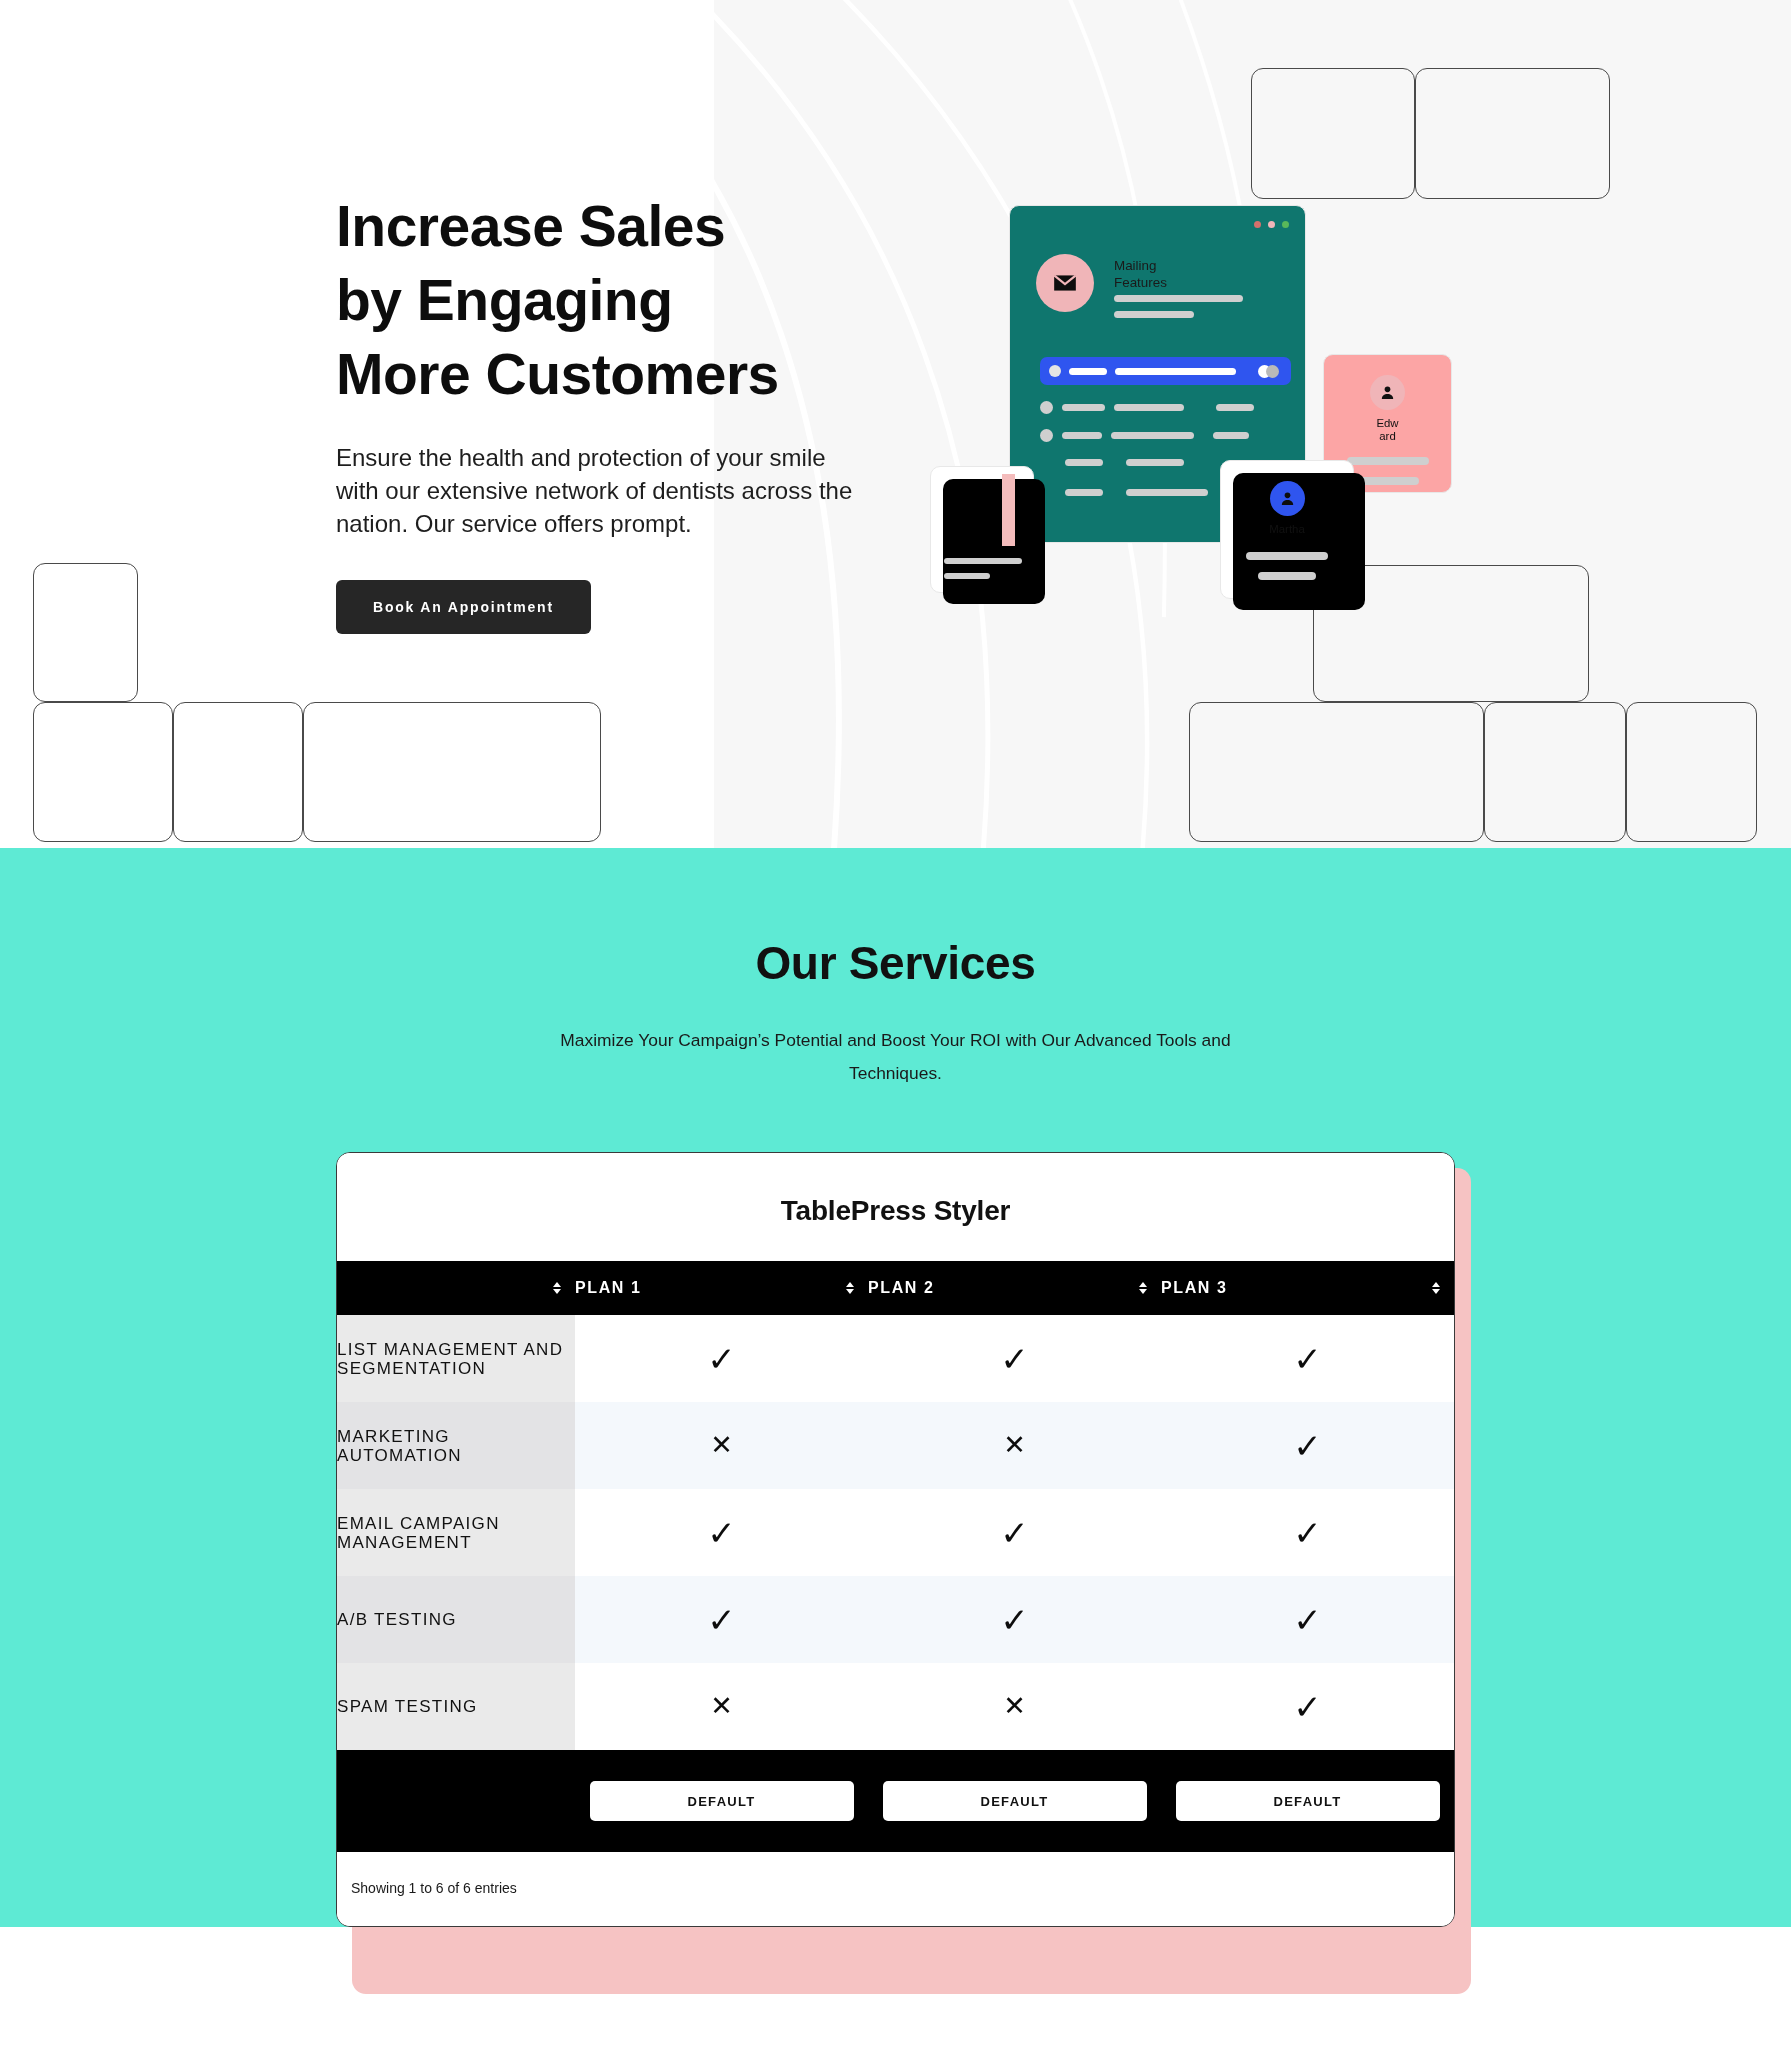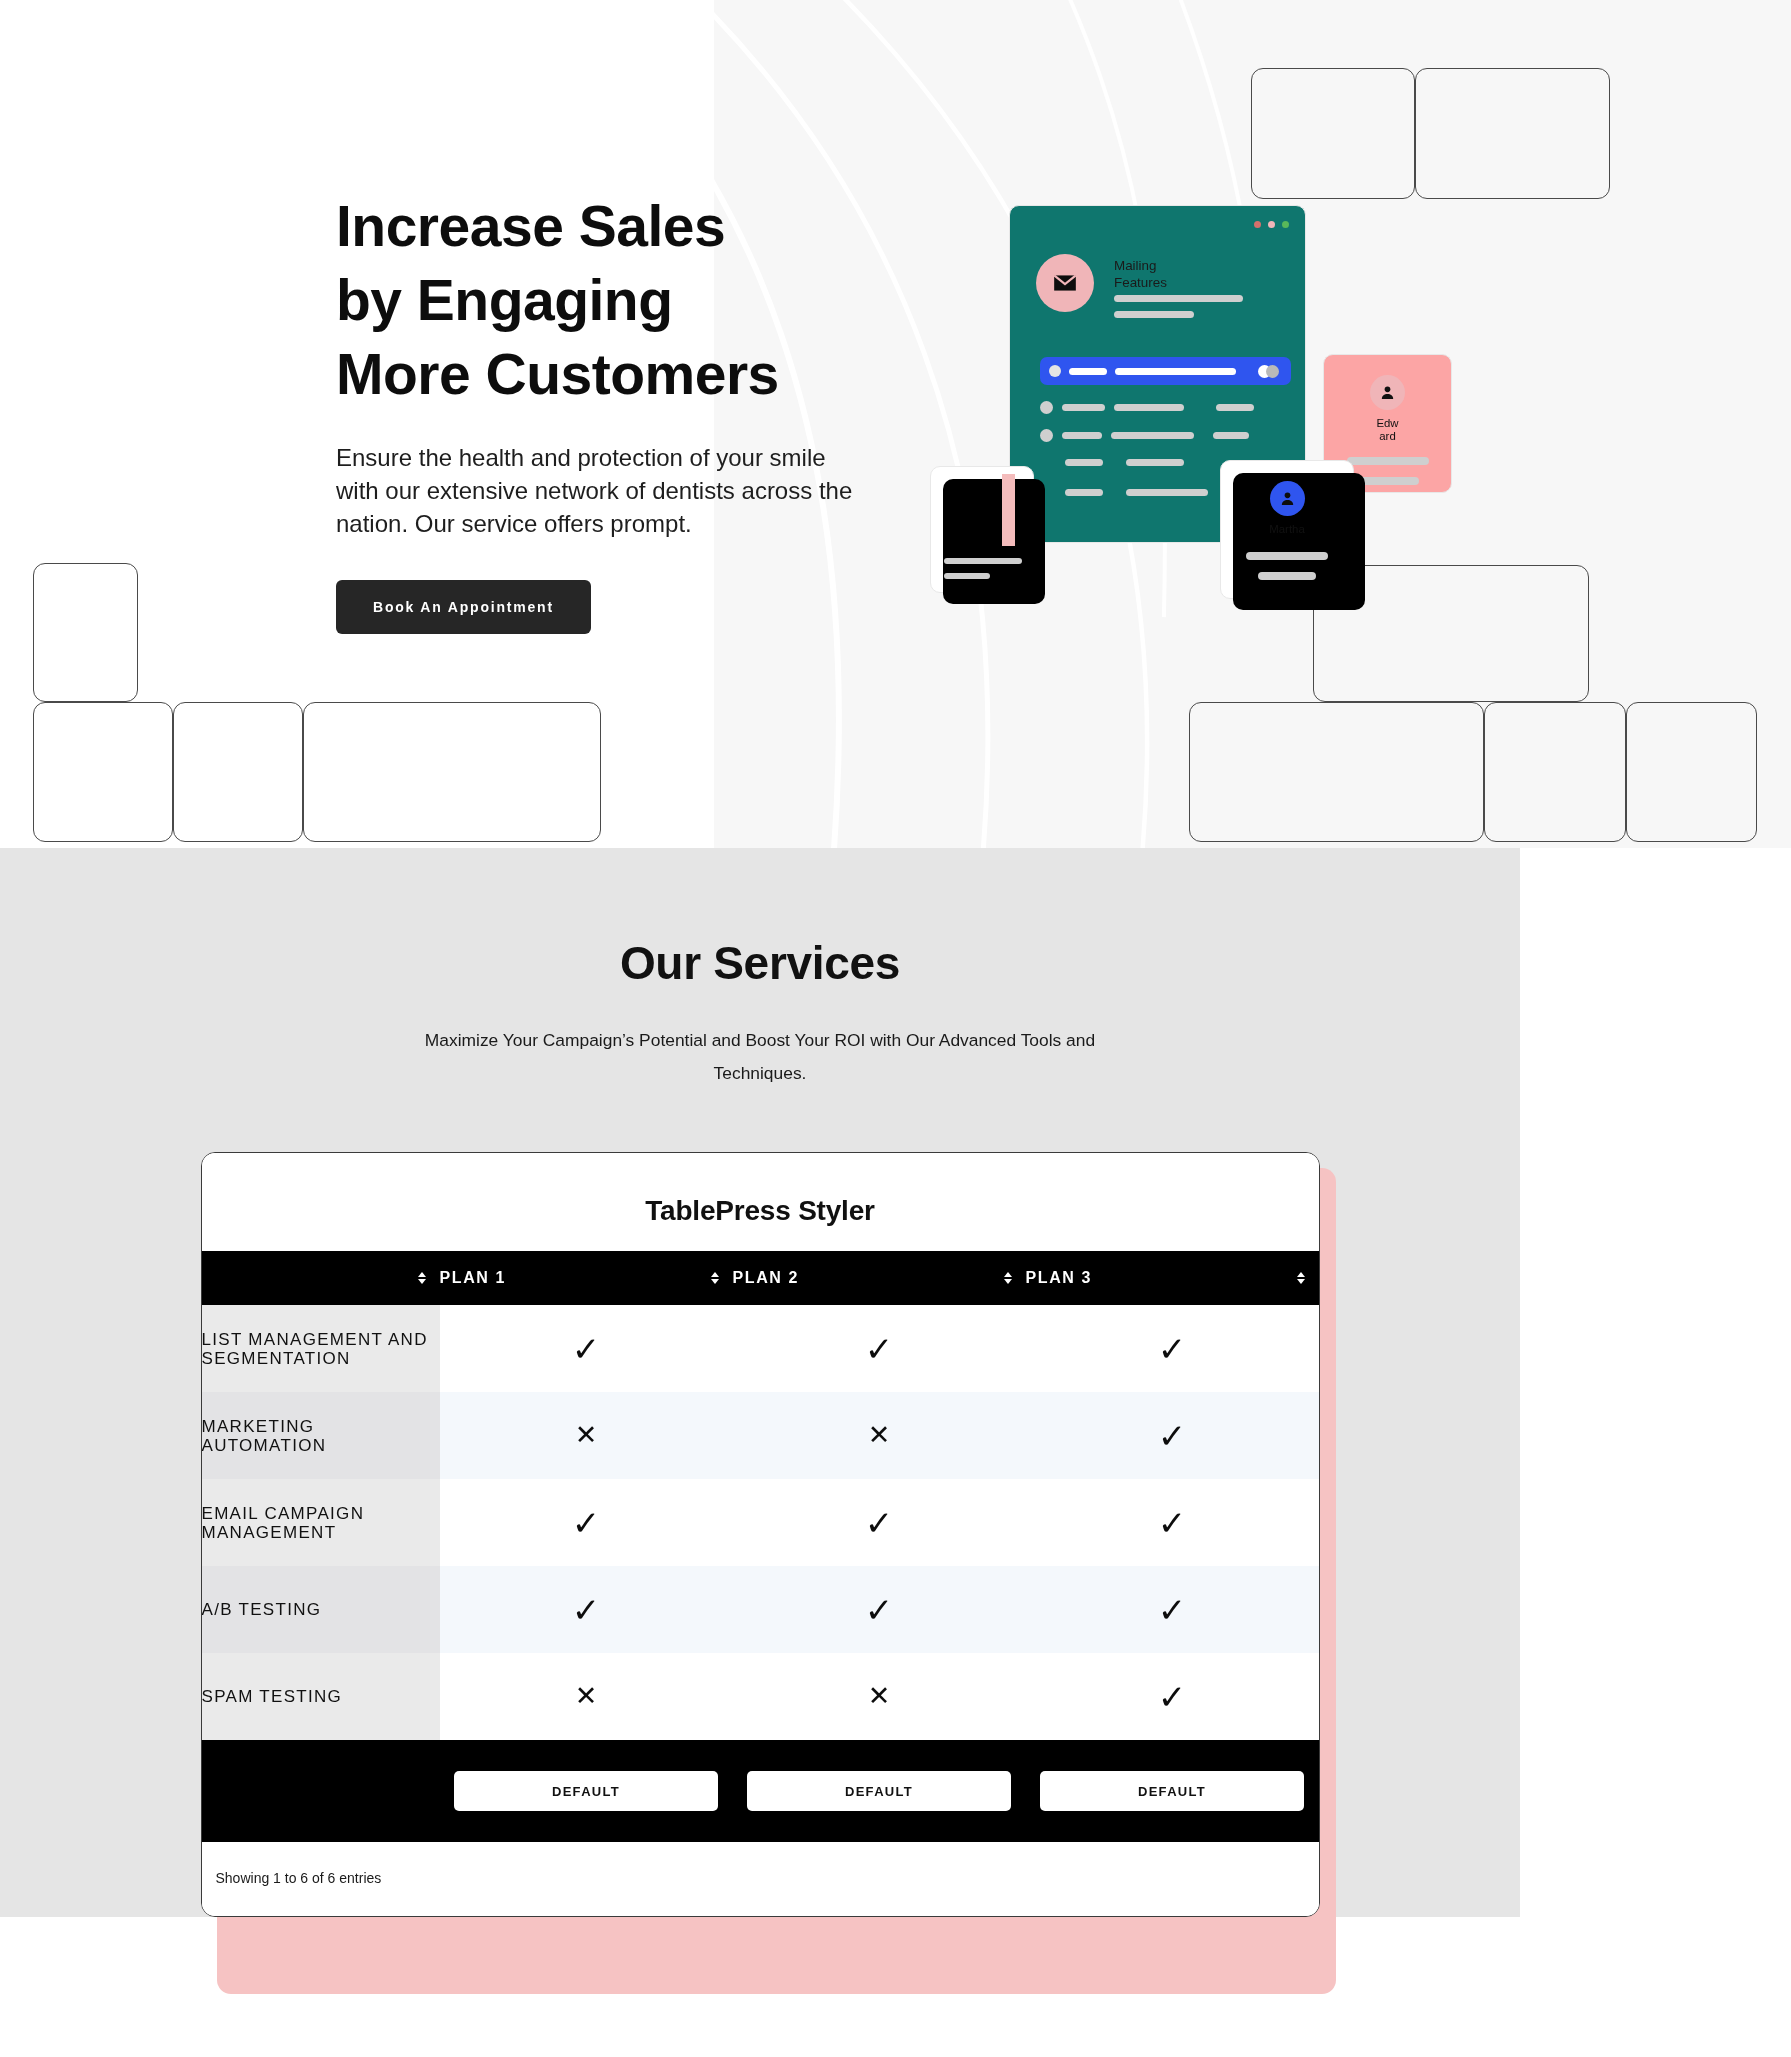--- a/index.html
+++ b/index.html
@@ -87,38 +87,38 @@
   .mini-avatar { width: 35px; height: 35px; border-radius: 50%; display: flex; align-items: center; justify-content: center; margin: 20px auto 0; }
   .pink-av { background: #f0b5b8; }
   .blue-av { background: #2f55ef; }
   .mini-name { text-align: center; font-size: 11.4px; color: #111; margin-top: 7px; line-height: 13px; width: 34px; margin-left:auto; margin-right:auto; }
   .mini-bar { background: #cfcfcf; border-radius: 6px; height: 8px; margin: 0 auto; }
 
   
   .martha-card { left: 1220px; top: 460px; width: 134px; height: 139px; z-index: 5; background:#fff; }
 
   
-  .services { position: relative; width: 1520px; padding-top: 88px; background: #e5e5e5; }
+  .services { position: relative; width: 1791px; padding-top: 88px; background: #5eead4; }
   .svc-title { text-align: center; font-size: 46px; font-weight: 700; color: #111; letter-spacing: -0.3px; }
   .svc-sub {
     margin: 34px auto 0; width: 726px; text-align: center;
     font-size: 17.4px; line-height: 33px; color: #1a1a1a; font-weight: 500;
   }
 
   
   .table-wrap { position: relative; margin: 62px auto 0; width: 1119px; }
   .table-shadow {
     position: absolute; left: 16px; top: 16px; width: 1119px; height: 826px;
     background: #f6c3c3; border-radius: 14px; z-index: 0;
   }
   .table-card {
     position: relative; z-index: 1; width: 1119px; background: #ffffff;
     border: 1.3px solid #3a3a3a; border-radius: 14px; overflow: hidden;
   }
-  .tp-head { padding: 42px 20px 24px; text-align: center; background: #fff; }
+  .tp-head { padding: 42px 20px 34px; text-align: center; background: #fff; }
   .tp-title { font-size: 28px; font-weight: 700; color: #111; letter-spacing: -0.2px; }
   .tp-desc { margin-top: 22px; font-size: 14.4px; color: #1a1a1a; }
 
   table.tp { width: 100%; border-collapse: collapse; table-layout: fixed; }
   table.tp thead th {
     background: #000; color: #fff; height: 54px;
     font-size: 16px; font-weight: 700; letter-spacing: 1.6px;
     text-align: left; position: relative; padding: 0;
     font-family: Liberation Sans, sans-serif;
   }

